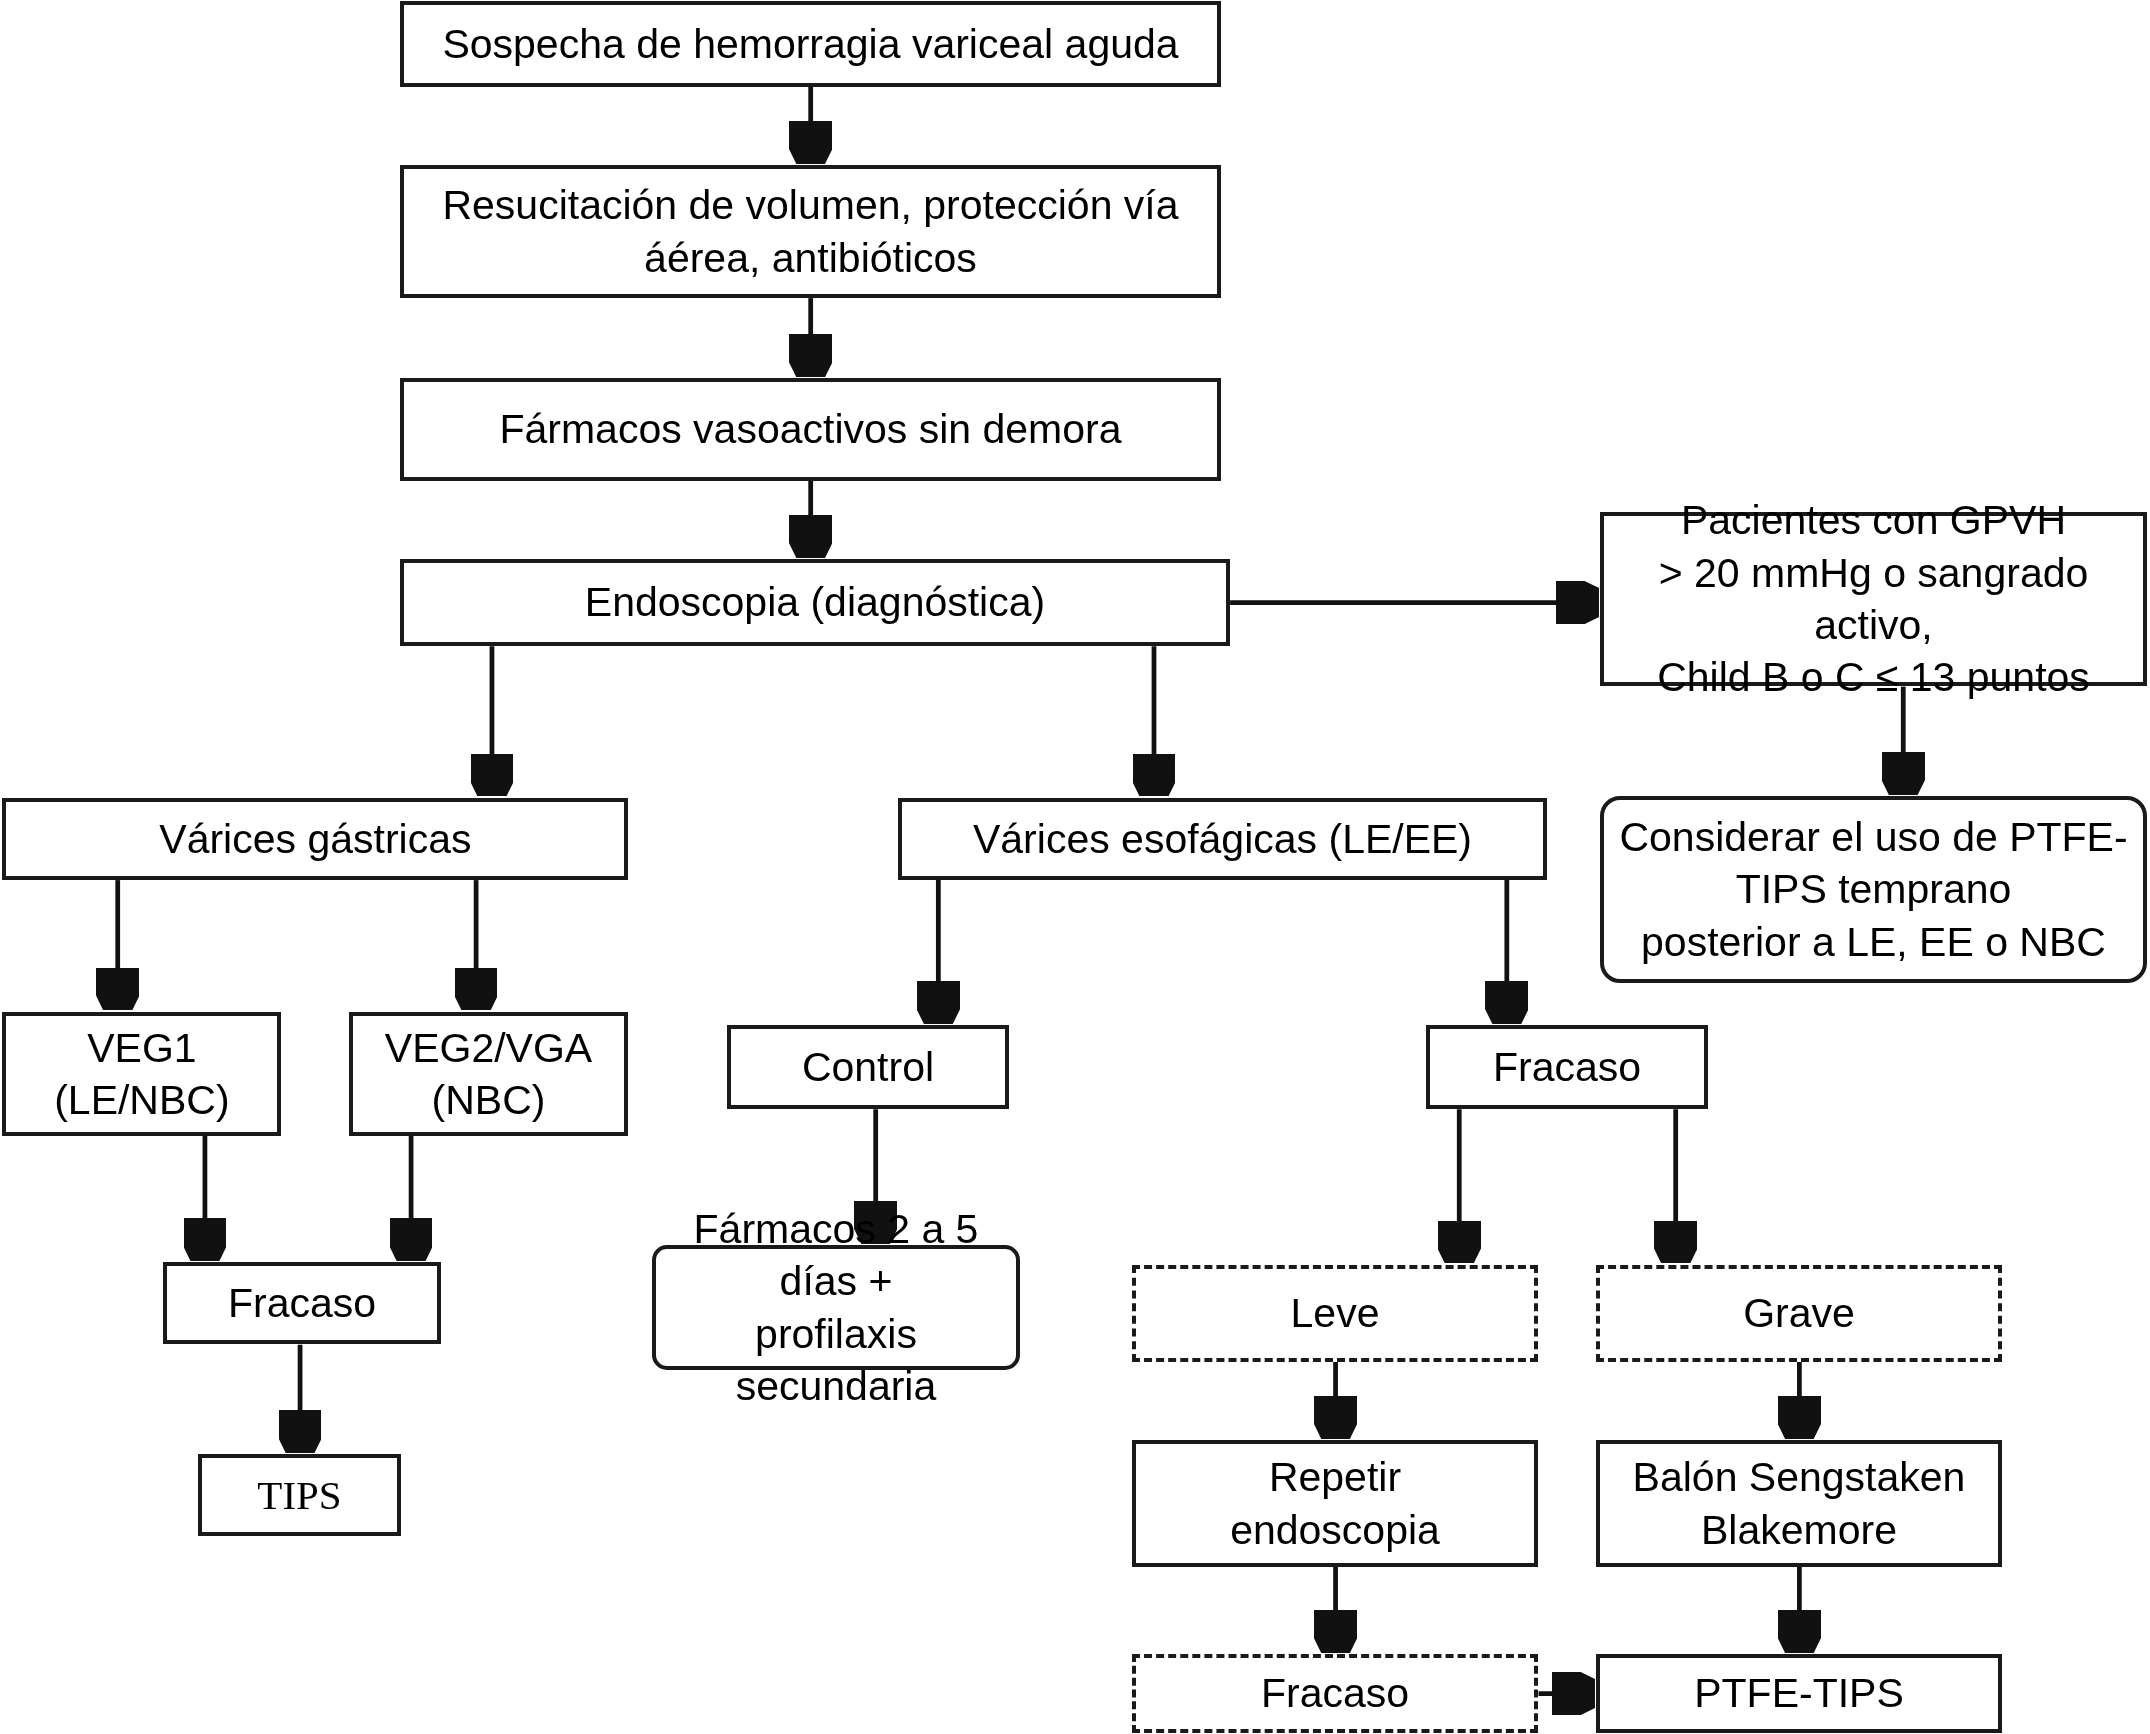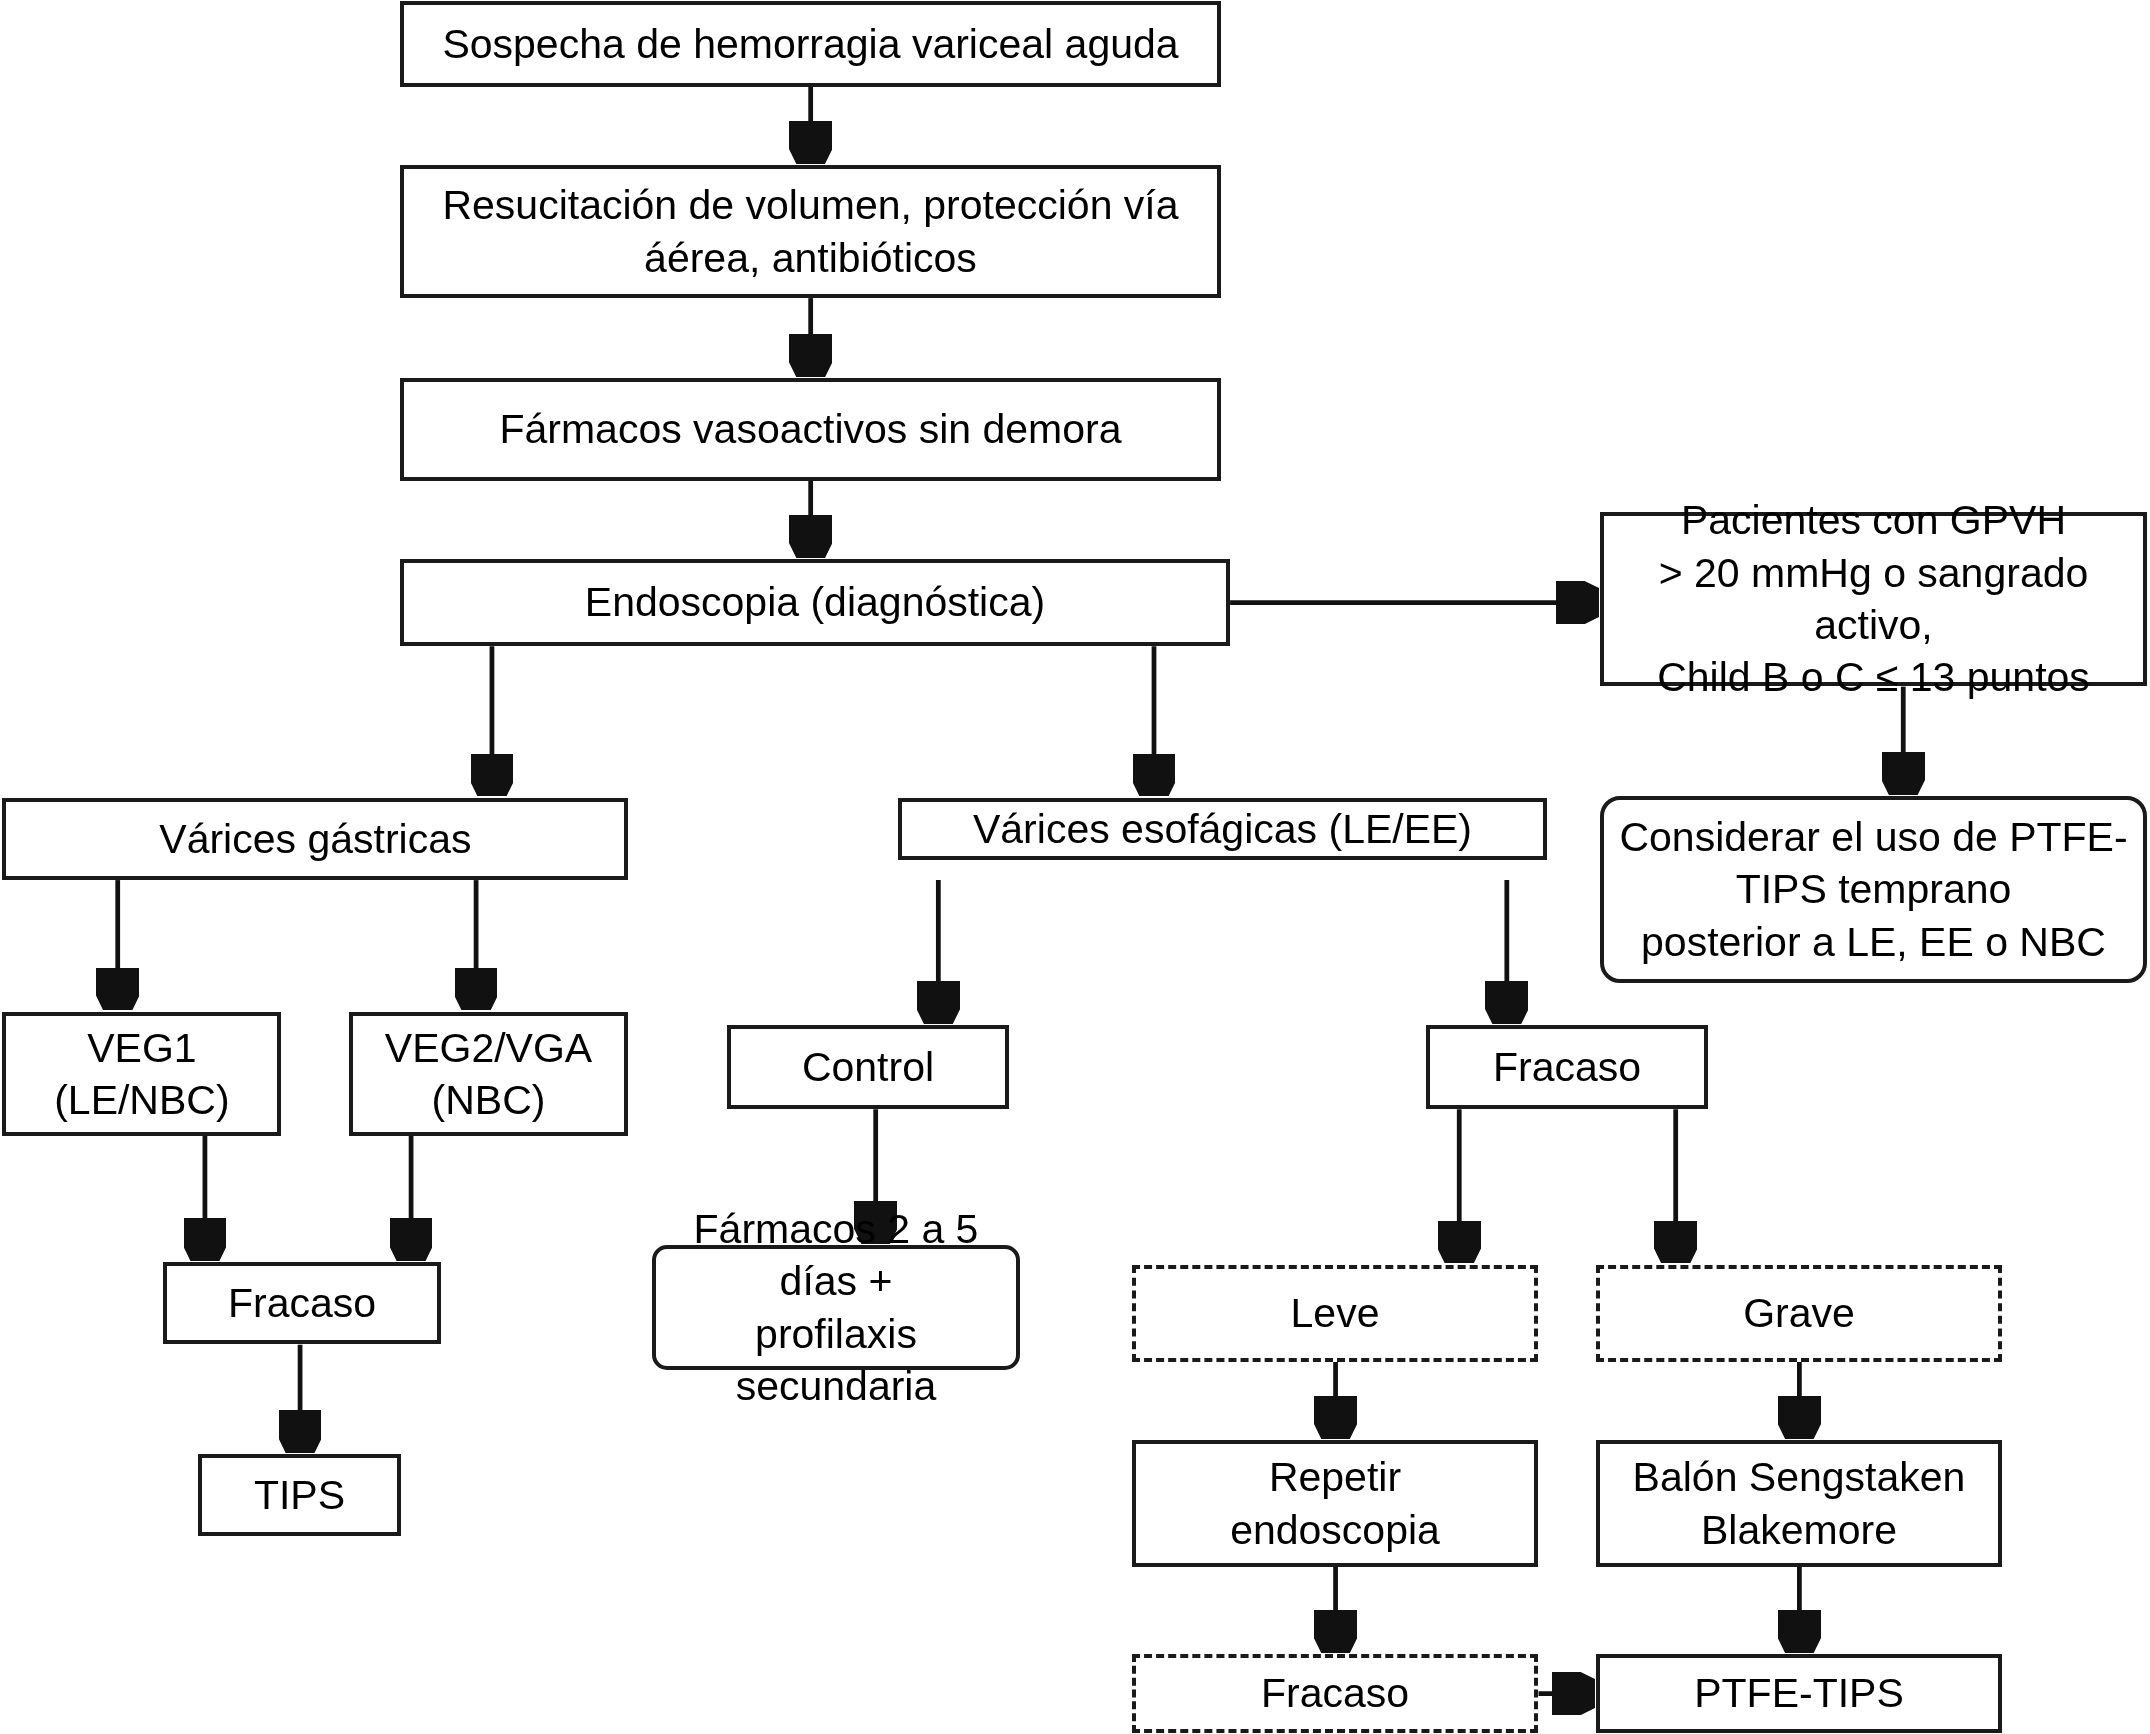--- a/index.html
+++ b/index.html
@@ -135,21 +135,21 @@
   <div class="node" style="left: 1600px; top: 796px; width: 547px; height: 187px; border-radius: 20px;">
     <span class="label">Considerar el uso de PTFE-
 TIPS temprano
 posterior a LE, EE o NBC</span>
   </div>
 
   <div class="node" style="left: 2.4px; top: 798px; width: 626px; height: 82px;">
     <span class="label">Várices gástricas</span>
   </div>
 
-  <div class="node" style="left: 898px; top: 798px; width: 649px; height: 62px;">
+  <div class="node" style="left: 898px; top: 798px; width: 649px; height: 82px;">
     <span class="label">Várices esofágicas (LE/EE)</span>
   </div>
 
   <div class="node" style="left: 2.4px; top: 1012px; width: 279px; height: 124px;">
     <span class="label">VEG1
 (LE/NBC)</span>
   </div>
 
   <div class="node" style="left: 349px; top: 1012px; width: 279px; height: 124px;">
     <span class="label">VEG2/VGA
@@ -174,21 +174,21 @@
   </div>
 
   <div class="node dashed" style="left: 1132px; top: 1265px; width: 406px; height: 97px;">
     <span class="label">Leve</span>
   </div>
 
   <div class="node dashed" style="left: 1596px; top: 1265px; width: 406px; height: 97px;">
     <span class="label">Grave</span>
   </div>
 
-  <div class="node" style="left: 198px; top: 1454px; width: 203px; height: 82px;">
+  <div class="node" style="left: 198px; top: 1454px; width: 203px; height: 82px; font-family: Liberation Serif, serif;">
     <span class="label">TIPS</span>
   </div>
 
   <div class="node" style="left: 1132px; top: 1440px; width: 406px; height: 127px;">
     <span class="label">Repetir
 endoscopia</span>
   </div>
 
   <div class="node" style="left: 1596px; top: 1440px; width: 406px; height: 127px;">
     <span class="label">Balón Sengstaken

